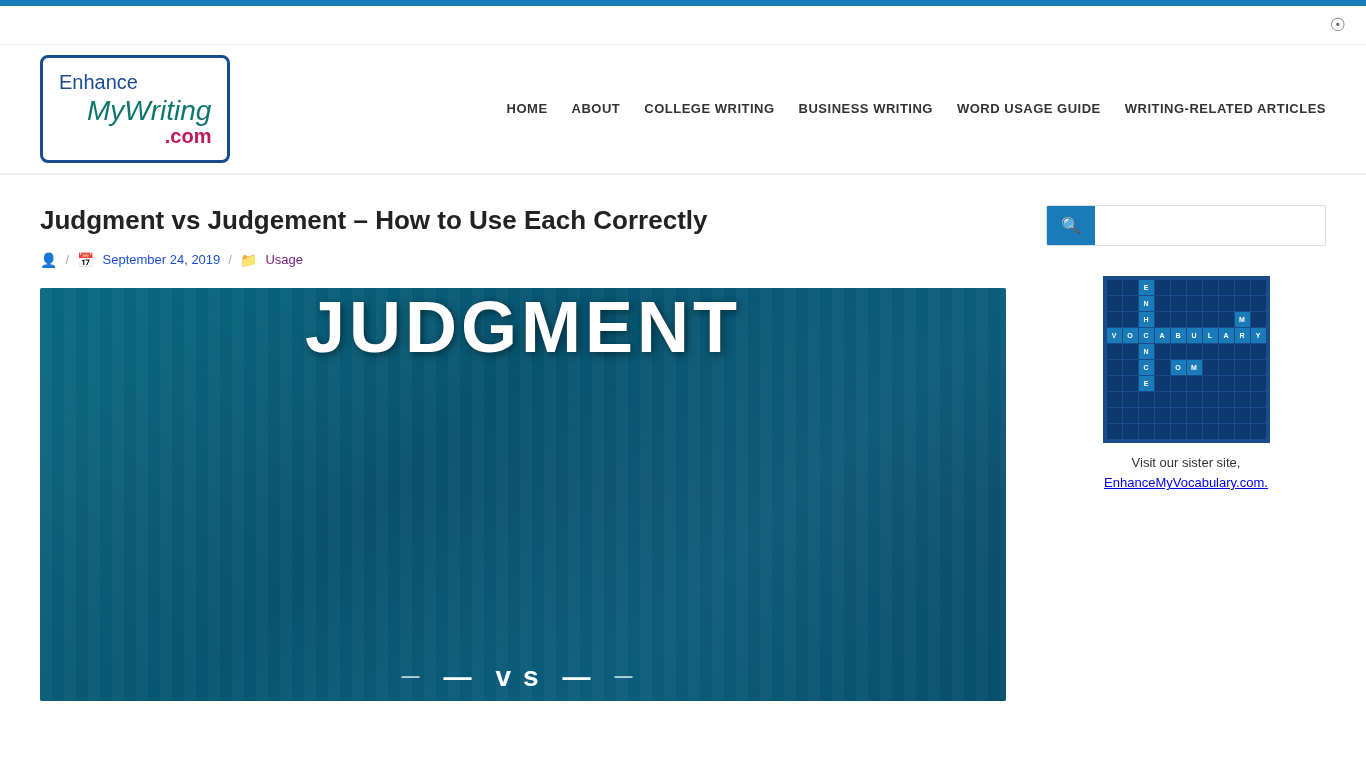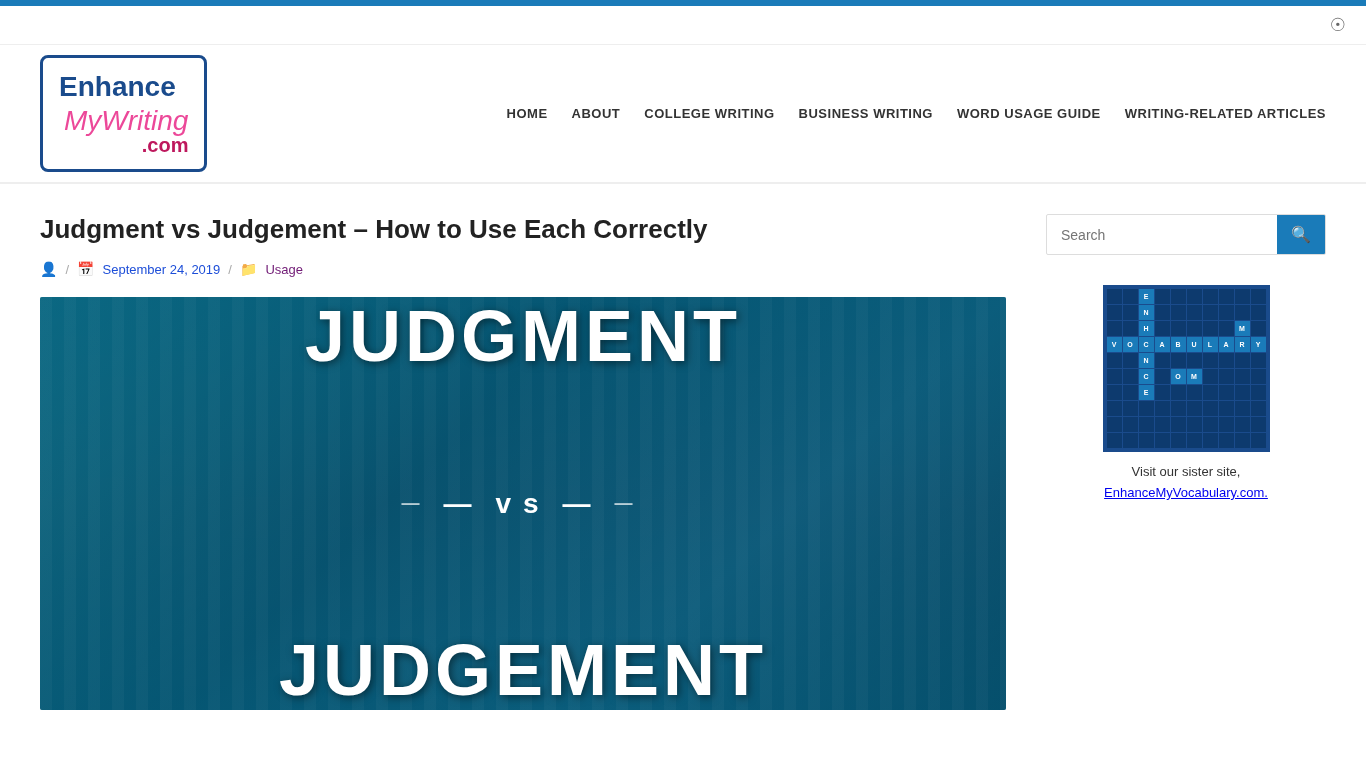--- a/index.html
+++ b/index.html
@@ -36,31 +36,31 @@
       flex-shrink: 0;
     }
     .logo-box {
       border: 3px solid #1a4b8c;
       border-radius: 8px;
       padding: 12px 16px;
       display: inline-block;
       line-height: 1.2;
     }
     .logo-enhance {
-      font-size: 28px;
-      font-weight: bold;
+      font-size: 20px;
+      font-weight: normal;
       color: #1a4b8c;
       display: block;
     }
     .logo-mywriting {
       font-size: 28px;
       font-style: italic;
-      color: #ec4899;
+      color: #0f766e;
       display: block;
-      margin-left: 5px;
+      margin-left: 28px;
     }
     .logo-com {
       font-size: 20px;
       font-weight: bold;
       color: #be185d;
       display: block;
       text-align: right;
       margin-top: -4px;
     }
     nav {
@@ -307,28 +307,26 @@
     </div>
 
     <div class="hero-image-container">
       <div class="bookshelf-bg"></div>
       <div class="hero-text-judgment">JUDGMENT</div>
       <div class="hero-text-vs">
         <span>—</span>
         <span>vs</span>
         <span>—</span>
       </div>
-      <div class="hero-text-judgement">JUDGEMENT</div>
     </div>
   </section>
 
   <aside class="sidebar">
 
     <div class="search-box">
-      <input class="search-input" type="text" placeholder="Search" style="">
       <button class="search-btn">
         <span>🔍</span>
       </button>
     </div>
 
     <div class="vocab-widget">
       <div class="vocab-grid">
 
         <div class="vocab-cell empty"></div>
         <div class="vocab-cell empty"></div>

